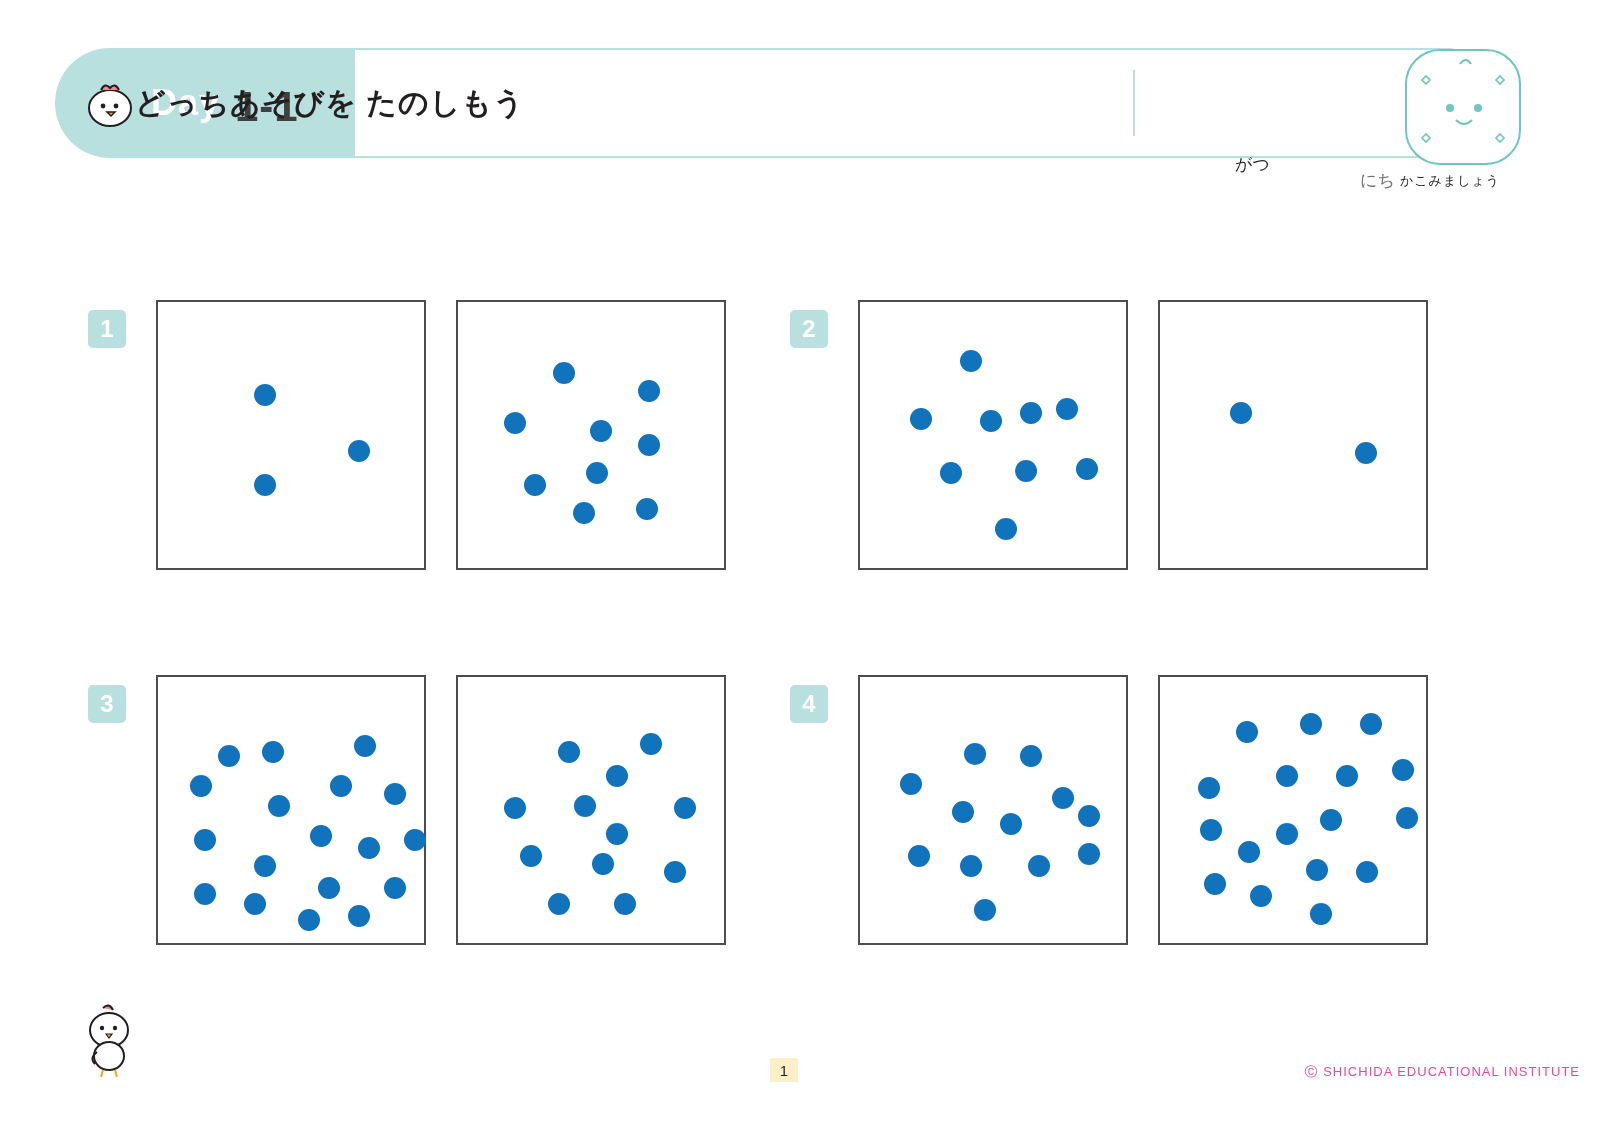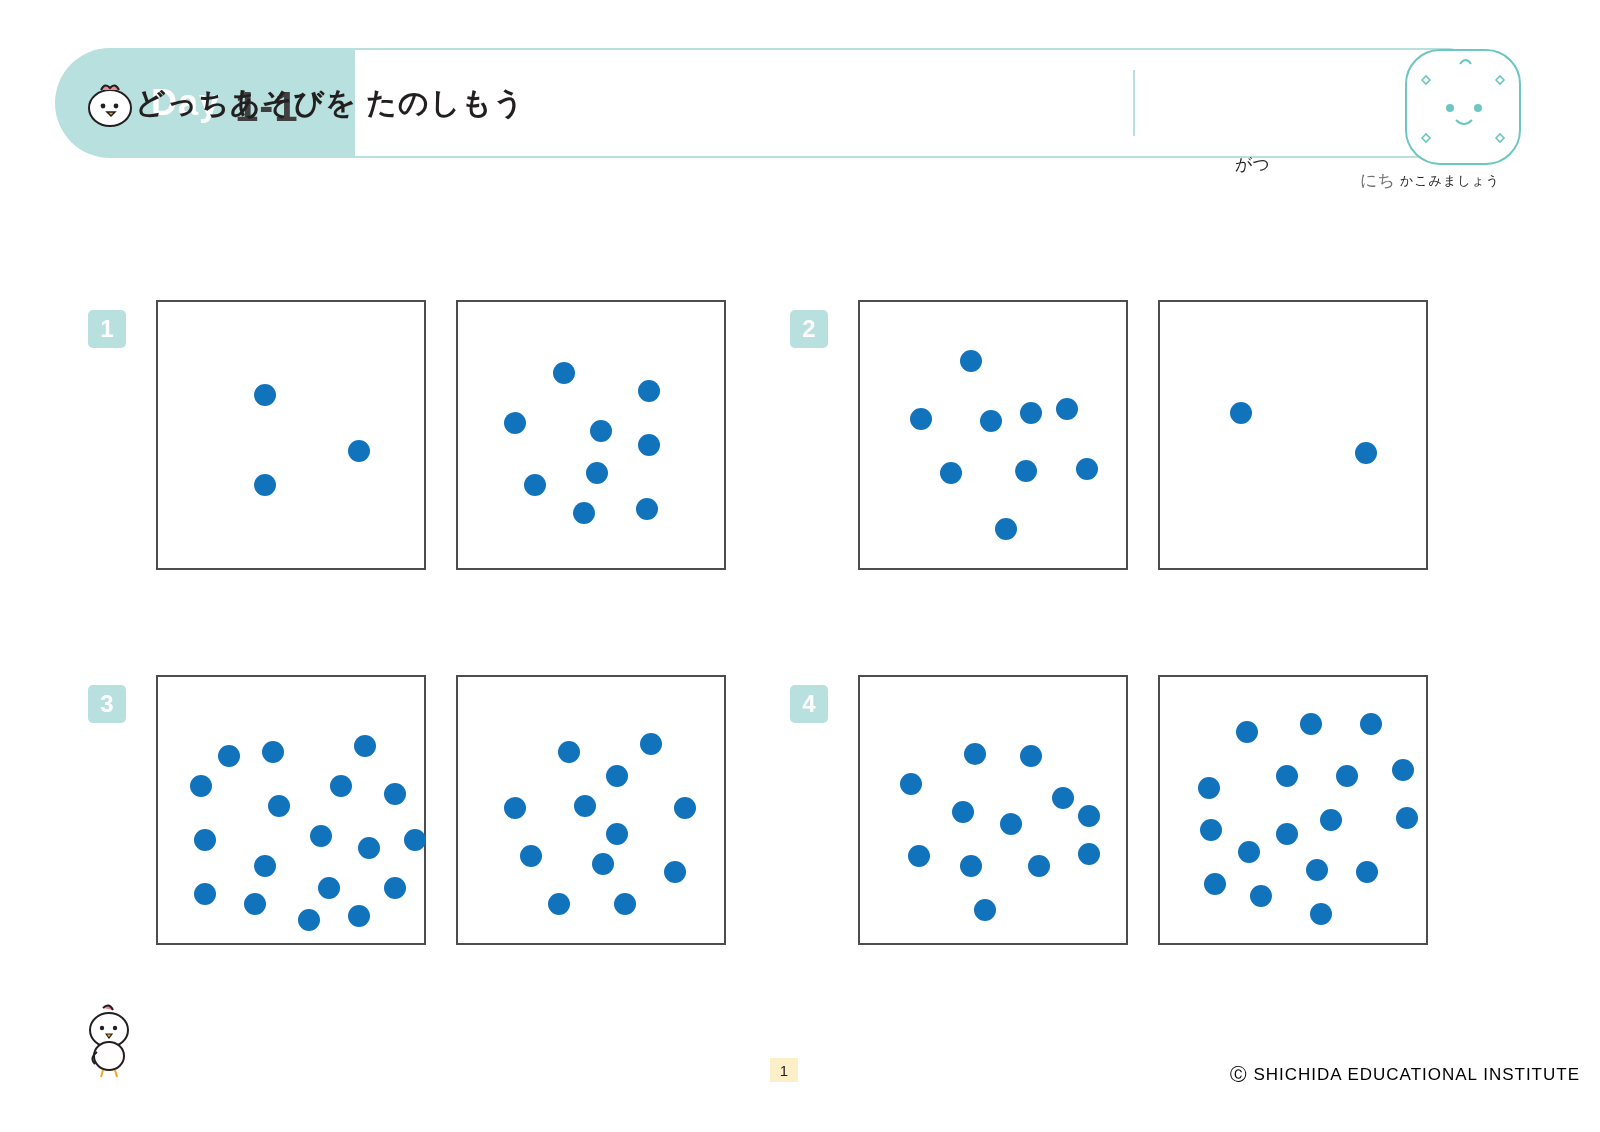--- a/index.html
+++ b/index.html
@@ -79,21 +79,21 @@
   .footer-chick{position:absolute;left:75px;top:1000px;width:70px;height:80px;}
   .footer-note{
     position:absolute;left:155px;top:1025px;font-size:16px;color:#231f20;letter-spacing:0.3px;
   }
   .page-num{
     position:absolute;left:770px;top:1058px;width:28px;height:24px;
     background:#fdf0c8;display:flex;align-items:center;justify-content:center;
     font-size:15px;color:#231f20;
   }
   .copyright{
-    position:absolute;right:20px;top:1063px;font-size:17px;color:#000000;letter-spacing:1px;
+    position:absolute;right:20px;top:1063px;font-size:13px;color:#ec4899;letter-spacing:1px;
   }
 </style>
 </head>
 <body>
 
 <div class="sheet">
 
   <div class="header">
     <div class="header-pill"></div>
 

